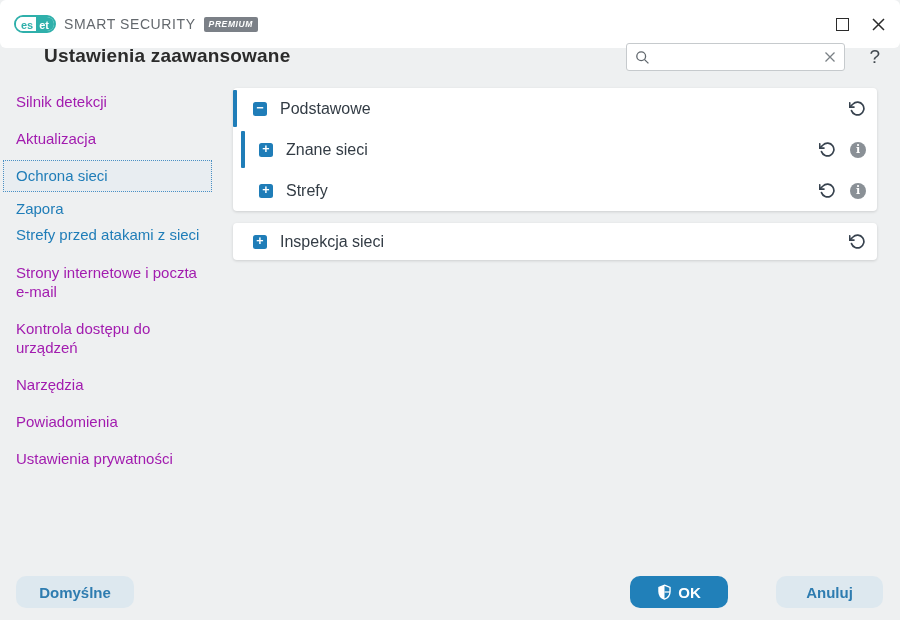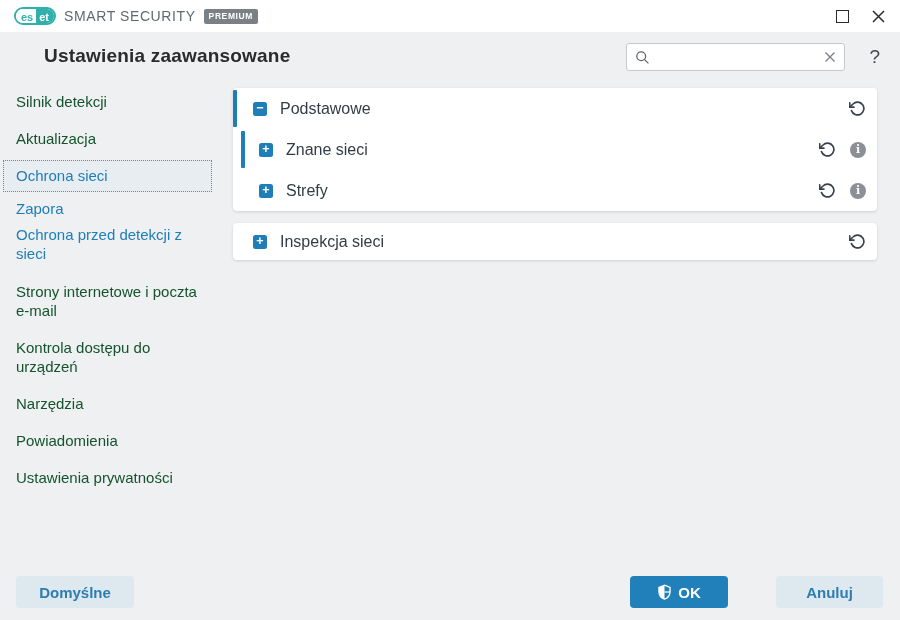--- a/index.html
+++ b/index.html
@@ -6,34 +6,34 @@
   html,body { width:900px; height:620px; }
   body {
     font-family:"Liberation Sans", sans-serif;
     background:#eef0f1;
     position:relative;
     overflow:hidden;
   }
 
   
   .titlebar {
-    position:absolute; top:0; left:0; right:0; height:32px;
-    background:#ffffff; display:flex; align-items:center; padding:0 14px;
+    position:absolute; top:0; left:0; right:0; height:48px;
+    background:#ffffff; display:flex; align-items:center; padding:0 14px;border-radius:6px;
   }
   .logo { display:flex; align-items:center; gap:8px; }
   .logo-pill {
     display:inline-flex; border:2px solid #2fb0ab; border-radius:9px;
     overflow:hidden; font-weight:bold; font-size:11px; line-height:14px; height:18px;
   }
   .logo-left  { background:#ffffff; color:#2fb0ab; padding:1px 3px 1px 5px; }
   .logo-right { background:#2fb0ab; color:#ffffff; padding:1px 5px 1px 3px; }
   .product { color:#63686d; font-size:14px; letter-spacing:0.6px; }
   .badge {
     background:#7b8087; color:#ffffff; font-size:8.5px; font-weight:bold;
-    letter-spacing:0.6px; padding:2.5px 5px; border-radius:2px;
+    letter-spacing:0.6px; padding:2.5px 5px; border-radius:2px;font-style:italic;
   }
   .win-controls { margin-left:auto; display:flex; align-items:center; gap:22px; }
   .btn-max {
     width:13px; height:13px; border:1.4px solid #2b2b2b; background:transparent; cursor:pointer;
   }
   .btn-close { width:15px; height:15px; cursor:pointer; display:flex; }
 
   
   .page-title {
     position:absolute; left:16px; top:45px;
@@ -49,21 +49,21 @@
     font-family:"Liberation Sans", sans-serif; background:transparent; min-width:0;
   }
   .help-q {
     position:absolute; right:20px; top:46px; font-size:19px; color:#3f464d;
     cursor:pointer; line-height:22px;
   }
 
   
   .sidebar { position:absolute; left:16px; top:92px; width:196px; }
   .nav-item {
-    font-size:15px; line-height:19px; color:#14532d;
+    font-size:15px; line-height:19px; color:#a21caf;
     margin-bottom:18px; cursor:pointer;
   }
   .nav-sub { color:#1f7db8; margin-bottom:7px; }
   .nav-item.selected {
     color:#1f7db8; background:#e8edf1;
     border:1px dotted #4a90c4;
     margin-left:-13px; padding:5px 4px 6px 12px; margin-bottom:7px; margin-top:-6px;
   }
   .nav-gap { margin-bottom:19px; }
 
@@ -95,21 +95,21 @@
   .undo { width:17px; height:17px; color:#37424e; cursor:pointer; display:flex; }
   .info-badge {
     width:16px; height:16px; border-radius:50%; background:#8a9096;
     color:#ffffff; font-family:"DejaVu Serif", serif; font-weight:bold;
     font-size:11px; display:flex; align-items:center; justify-content:center;
     cursor:pointer;
   }
 
   
   .btn {
-    position:absolute; bottom:12px; height:32px; border:none; border-radius:4px;
+    position:absolute; bottom:12px; height:32px; border:none; border-radius:10px;
     font-family:"Liberation Sans", sans-serif; font-size:15px; font-weight:bold;
     display:flex; align-items:center; justify-content:center; cursor:pointer; gap:6px;
   }
   .btn-light { background:#dde8ef; color:#2e7cb0; }
   .btn-primary { background:#2180b9; color:#ffffff; }
   #btn-default { left:16px;  width:118px; }
   #btn-ok      { left:630px; width:98px; }
   #btn-cancel  { right:17px; width:107px; }
 </style>
 </head>
@@ -150,21 +150,21 @@
       </svg>
   </span>
 </div>
 <div class="help-q">?</div>
 
 <div class="sidebar">
   <div class="nav-item">Silnik detekcji</div>
   <div class="nav-item">Aktualizacja</div>
   <div class="nav-item selected">Ochrona sieci</div>
   <div class="nav-item nav-sub">Zapora</div>
-  <div class="nav-item nav-sub nav-gap">Ochrona przed detekcji z sieci</div>
+  <div class="nav-item nav-sub nav-gap">Strefy przed atakami z sieci</div>
   <div class="nav-item">Strony internetowe i poczta e-mail</div>
   <div class="nav-item">Kontrola dostępu do urządzeń</div>
   <div class="nav-item">Narzędzia</div>
   <div class="nav-item">Powiadomienia</div>
   <div class="nav-item">Ustawienia prywatności</div>
 </div>
 
 <div class="main">
 
   <div class="card">

